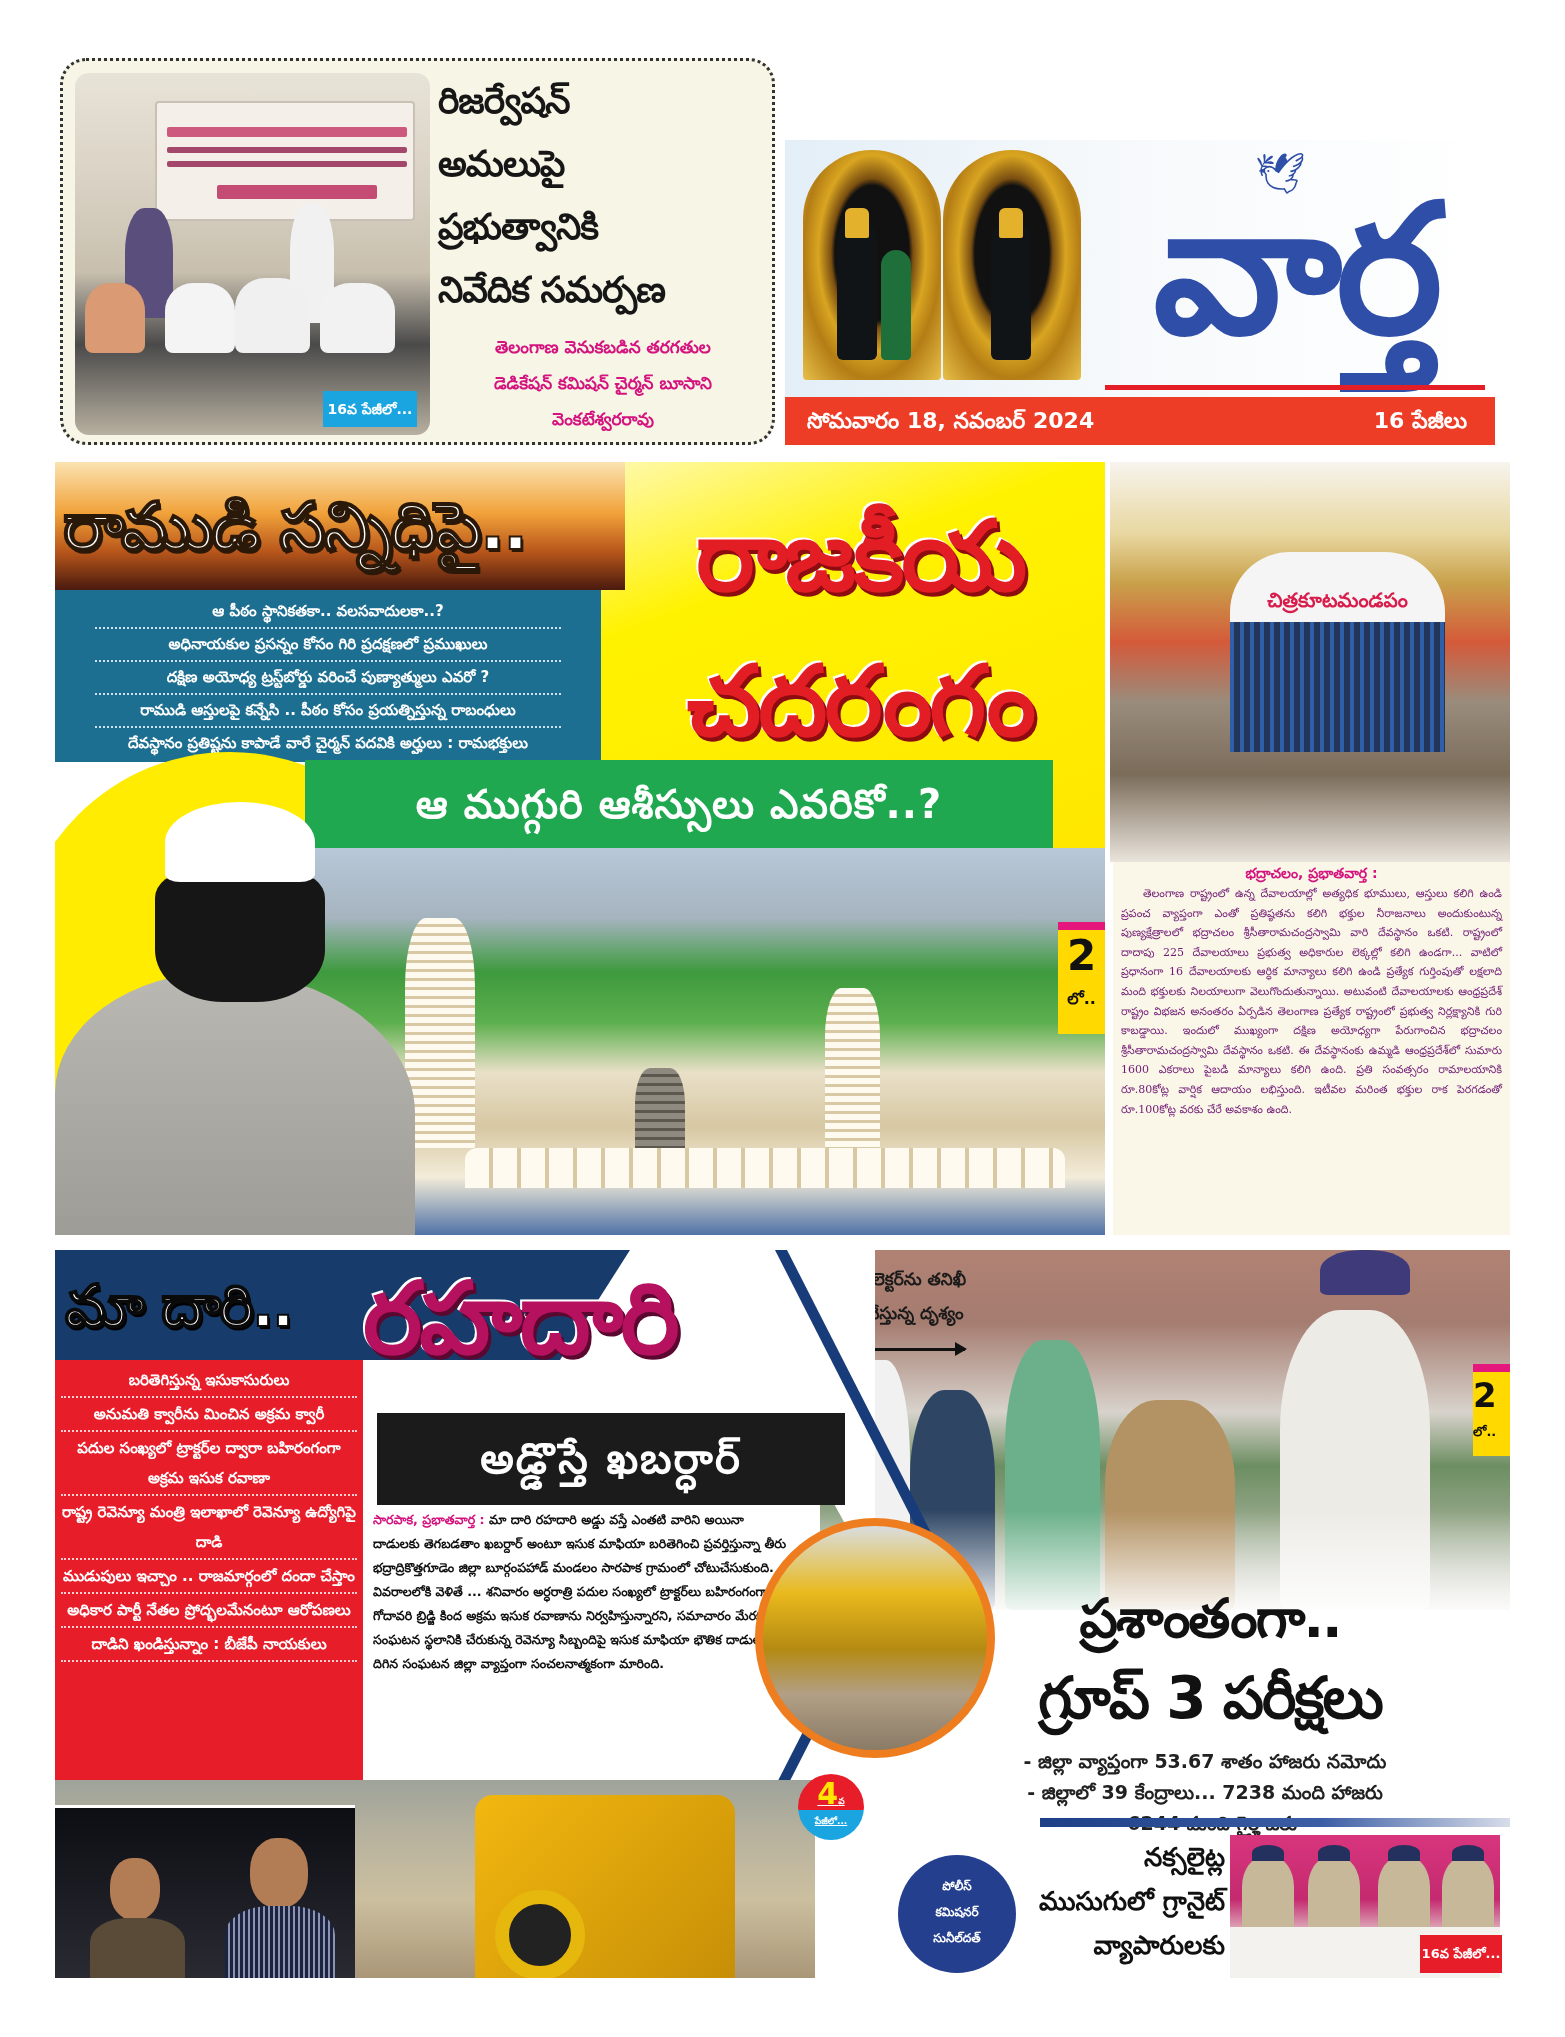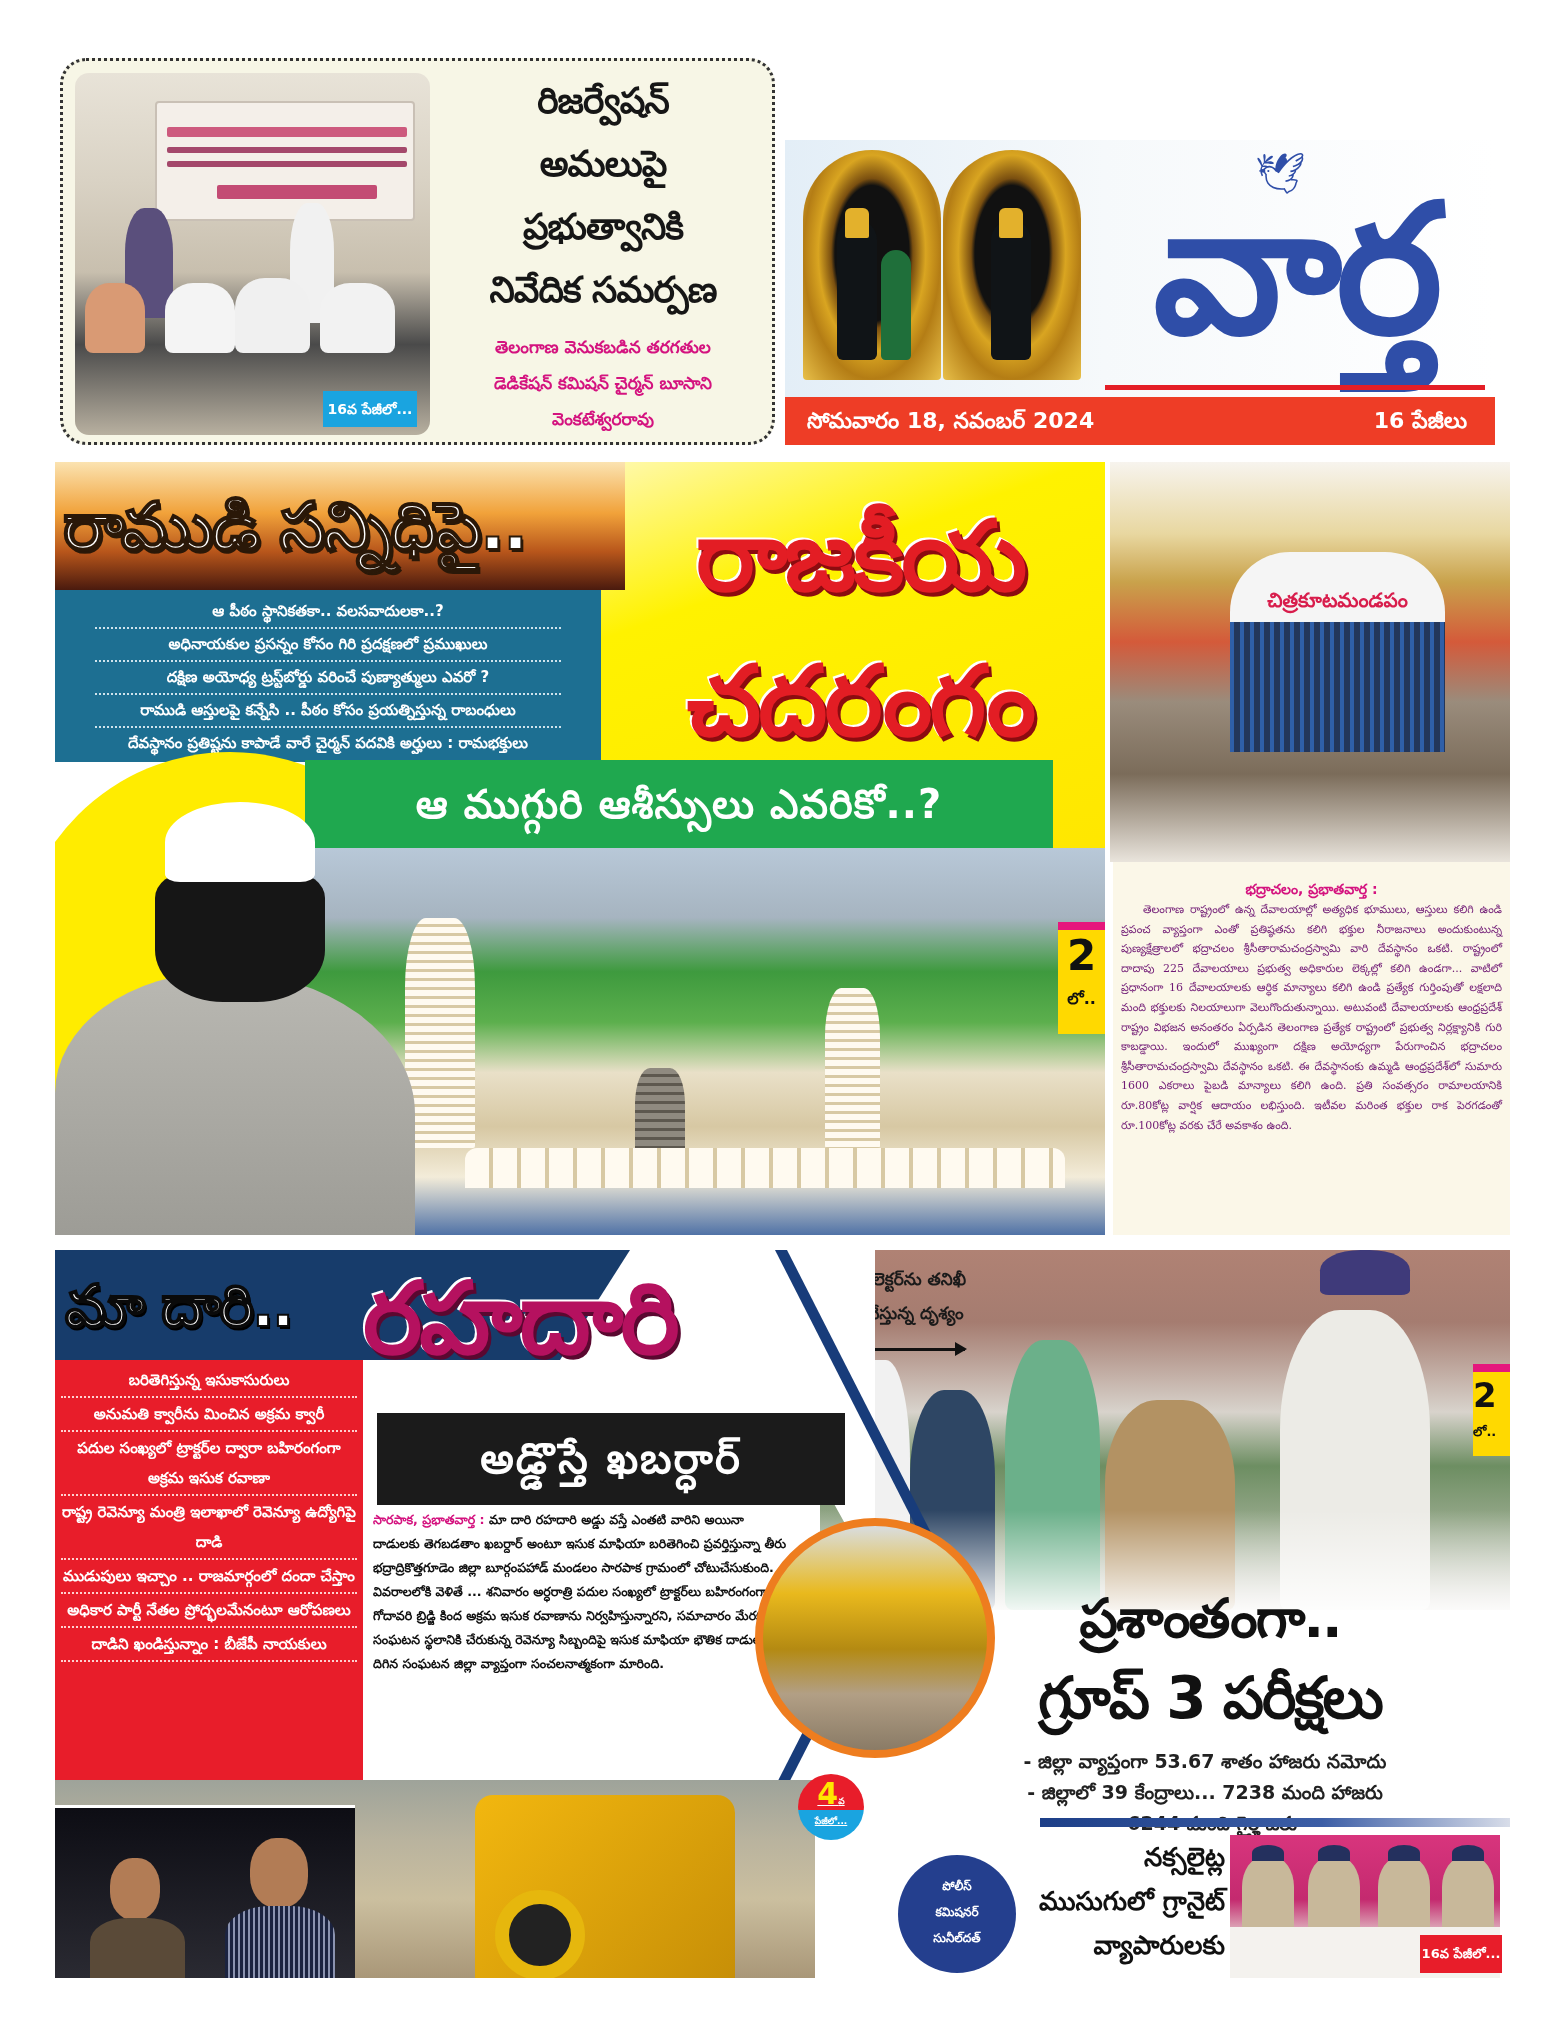--- a/index.html
+++ b/index.html
@@ -8,21 +8,21 @@
   .abs { position: absolute; }
 
   
   #topbox { left: 60px; top: 58px; width: 715px; height: 387px; background: #f7f6e6;
     border: 3px dotted #333; border-radius: 26px; overflow: hidden; }
   #topbox .photo { left: 12px; top: 12px; width: 355px; height: 362px; border-radius: 14px; overflow: hidden;
     background: linear-gradient(180deg, #e8e3d8 0%, #d9d2c4 30%, #c8bfae 55%, #4a4a4a 75%, #b8b0a0 100%); }
   #topbox .banner { left: 80px; top: 28px; width: 260px; height: 120px; background: #f4efe9; border: 2px solid #c9c0b5; border-radius: 4px; }
   #topbox .banner-line { left: 10px; width: 240px; height: 10px; background: #c0285a; opacity: .75; border-radius: 2px; }
   .person { position: absolute; border-radius: 40% 40% 8px 8px; }
-  #topbox .hl { left: 375px; top: 8px; width: 330px; text-align: center; font-weight: bold; font-size: 36px; line-height: 63px; color: #161616; letter-spacing: -1px; }
+  #topbox .hl { left: 375px; top: 8px; width: 330px; text-align: left; font-weight: bold; font-size: 36px; line-height: 63px; color: #161616; letter-spacing: -1px; }
   #topbox .sub { left: 375px; top: 268px; width: 330px; text-align: center; font-weight: bold; font-size: 17px; line-height: 36px; color: #d4137f; }
   #topbox .badge { left: 260px; top: 330px; width: 94px; height: 36px; background: #1aa4e0; color: #fff; font-weight: bold; font-size: 14px; line-height: 36px; text-align: center; }
 
   
   #mast { left: 785px; top: 65px; width: 710px; height: 380px; }
   #mast .redband { left: 0; top: 0; width: 710px; height: 75px; background: #e41e26; color: #fff; font-weight: bold; font-size: 42px; line-height: 75px; text-align: center; letter-spacing: 1px; }
   #mast .logo-bg { left: 0; top: 75px; width: 710px; height: 258px; background: linear-gradient(90deg, #e3eef7 0%, #f6f9fb 45%, #ffffff 100%); }
   #mast .idol { left: 18px; top: 85px; width: 280px; height: 230px; }
   .arch { position: absolute; top: 0; width: 138px; height: 230px; border-radius: 70px 70px 4px 4px;
     background: radial-gradient(ellipse at 50% 45%, #111 0%, #111 38%, #7a4f10 42%, #d9a521 55%, #b47d15 70%, #e8c04a 100%); }
@@ -59,21 +59,21 @@
   #s1 .temple { left: 250px; top: 386px; width: 800px; height: 387px;
     background: linear-gradient(180deg, #b8c8d8 0%, #a6b4c0 18%, #3e9a3e 32%, #5caf4d 45%, #e9e0c8 58%, #d7c8a3 72%, #f3ecd9 85%, #5072a6 100%); }
   .gopuram { position: absolute; background: repeating-linear-gradient(180deg, #fffaf0 0 6px, #d8c9a4 6px 9px); border-radius: 30% 30% 2px 2px; }
   #s1 .man { left: 0; top: 300px; width: 360px; height: 473px; }
   #s1 .cap { left: 110px; top: 40px; width: 150px; height: 80px; background: #fff; border-radius: 50% 50% 10% 10%; }
   #s1 .hair { left: 100px; top: 110px; width: 170px; height: 130px; background: #161616; border-radius: 20% 20% 40% 40%; }
   #s1 .shawl { left: 0; top: 210px; width: 360px; height: 263px; background: linear-gradient(180deg, #b9b8b2, #9d9c96); border-radius: 46% 54% 0 0; }
   #s1 .ref2 { left: 1003px; top: 460px; width: 47px; height: 112px; background: #ffd900; border-top: 8px solid #e5177d; text-align: center; }
   .ref2 .n { font-size: 42px; font-weight: bold; line-height: 52px; color: #111; }
   .ref2 .lo { font-size: 16px; font-weight: bold; line-height: 34px; color: #111; }
-  #s1 .article { left: 1058px; top: 400px; width: 397px; height: 373px; background: #fbf7e8; padding: 16px 8px; }
+  #s1 .article { left: 1058px; top: 400px; width: 397px; height: 373px; background: #fbf7e8; padding: 0 8px; }
   #s1 .dateline { font-size: 14px; font-weight: bold; color: #d4137f; text-align: center; line-height: 22px; }
   #s1 .body { font-family: "DejaVu Serif", serif; font-size: 11px; line-height: 19.6px; text-align: justify; color: #701a75; text-indent: 2em; }
 
   
   #s2 { left: 55px; top: 1250px; width: 1455px; height: 728px; overflow: hidden; }
   #s2 .navy { left: 0; top: 0; width: 505px; height: 110px; background: #173c6b; }
   #s2 .navy-tri { left: 505px; top: 0; width: 0; height: 0; border-left: 0 solid transparent; border-top: 110px solid #173c6b; border-right: 70px solid transparent; }
   #s2 .h-white { left: 10px; top: 8px; font-size: 58px; line-height: 96px; font-weight: bold; color: #fff;
     -webkit-text-stroke: 2px #0a0a0a; text-shadow: 2px 3px 0 #000; letter-spacing: -2px; white-space: nowrap; }
   #s2 .h-pink { left: 308px; top: -6px; font-size: 100px; line-height: 150px; font-weight: bold; color: #b5115f;

